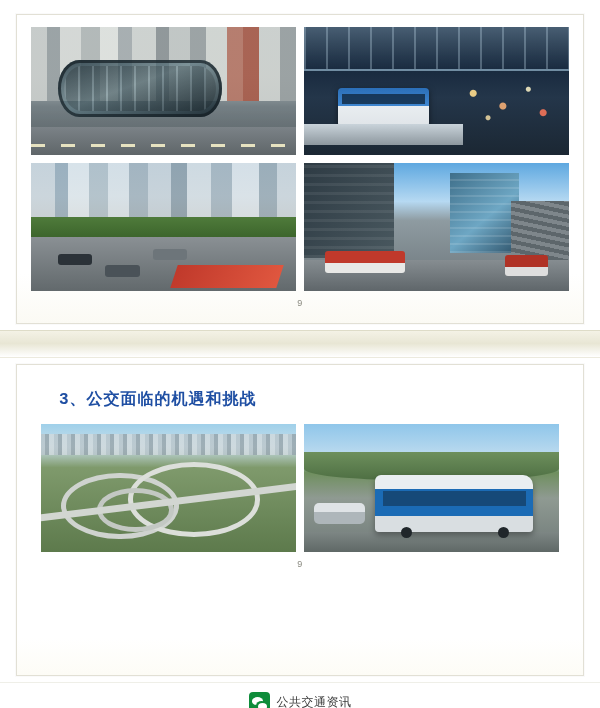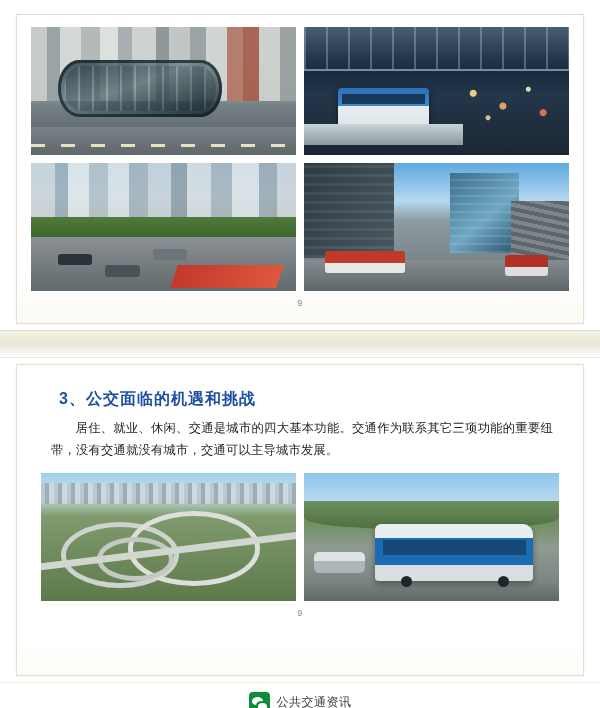--- a/index.html
+++ b/index.html
@@ -216,26 +216,26 @@
   .page-num {
     text-align: center;
     font-size: 9px;
     color: #8a8a80;
     margin-top: 7px;
     letter-spacing: 0.5px;
   }
 
   
   .slide-title {
-    font-family: Liberation Sans, sans-serif;
+    font-family: Liberation Mono, monospace;
     color: #1f4fa3;
     font-size: 16px;
     font-weight: bold;
     letter-spacing: 1px;
-    margin: 6px 0 8px 26px;
+    margin: 6px 0 14px 26px;
   }
 
   .para {
     font-family: "DejaVu Sans", "Liberation Sans", sans-serif;
     color: #1d1d1d;
     font-size: 12.3px;
     line-height: 1.75;
     text-indent: 2em;
     margin: 0 14px 4px 18px;
     text-align: justify;
@@ -397,21 +397,20 @@
     </div>
     <div class="page-num">9</div>
   </div>
 
   <div class="divider-band"></div>
 
   <div class="slide slide-2">
 
     <div class="slide-title">3、公交面临的机遇和挑战</div>
 
-    <p class="para">居住、就业、休闲、交通是城市的四大基本功能。交通作为联系其它三项功能的重要纽带，没有交通就没有城市，交通可以主导城市发展。</p>
 
     <div class="img-row-2">
 
       <div class="photo ph-interchange">
         <div class="city-far"></div>
         <div class="ramp r1"></div>
         <div class="ramp r2"></div>
         <div class="ramp r3"></div>
         <div class="straight"></div>
       </div>

